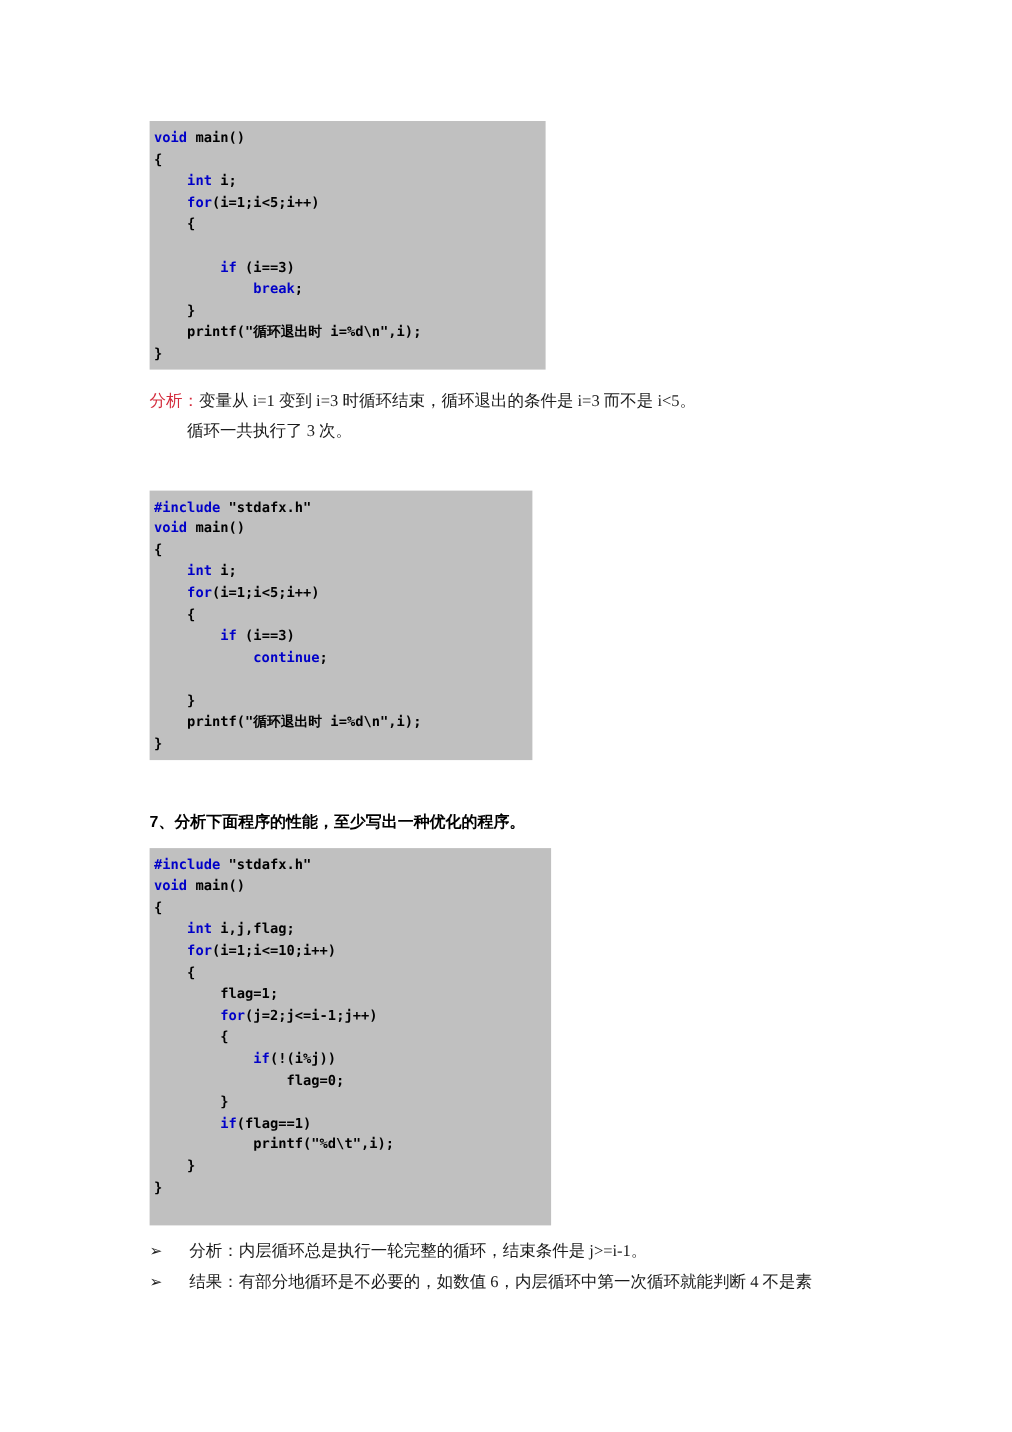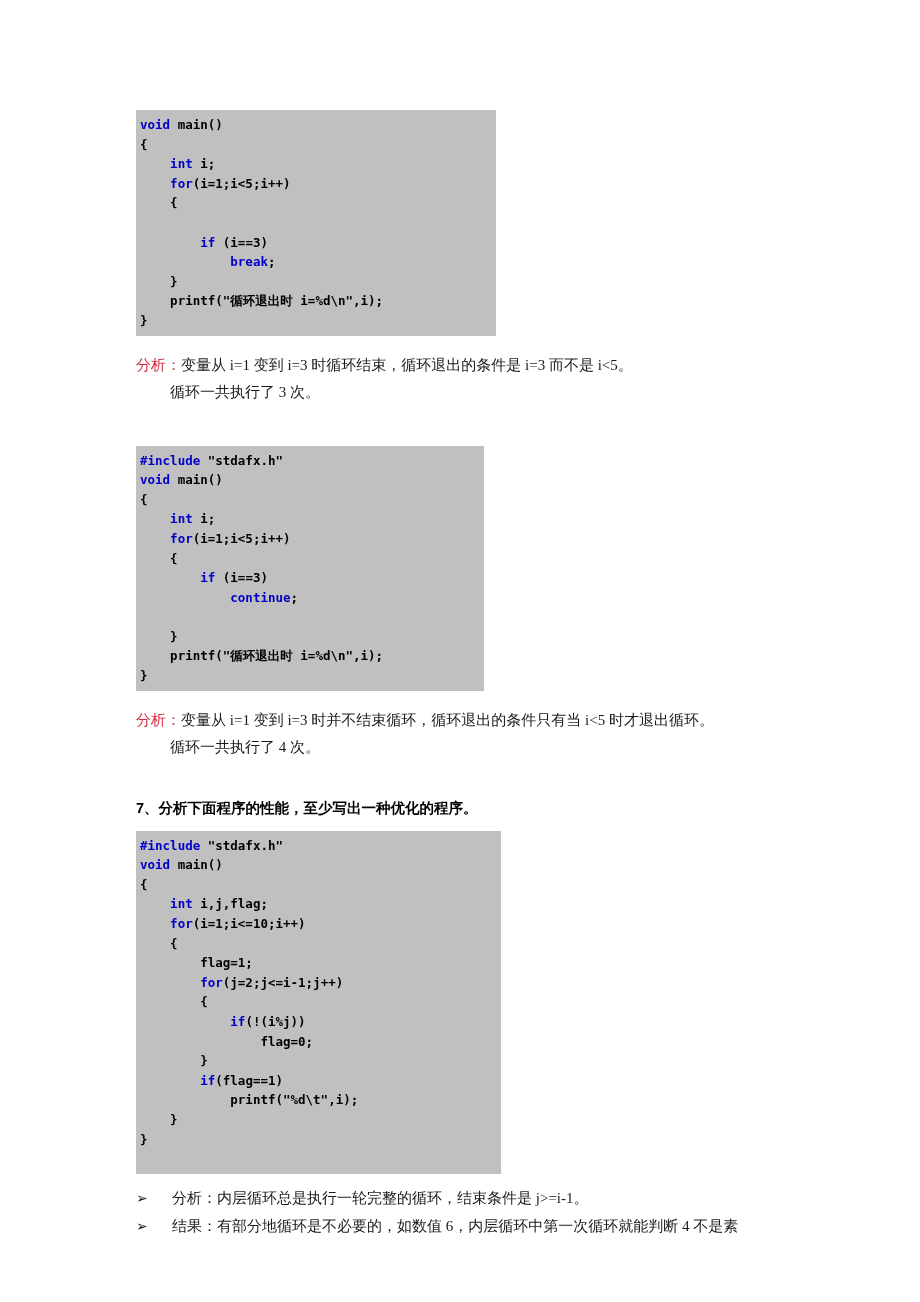--- a/index.html
+++ b/index.html
@@ -123,24 +123,20 @@
       <p class="para"><span class="label-red">分析：</span><span>变量从 i=1 变到 i=3 时循环结束，循环退出的条件是 i=3 而不是 i&lt;5。</span></p>
       <p class="para indent-1">循环一共执行了 3 次。</p>
     </div>
 
     <div class="gap-xl"></div>
 
     <div class="code-block cb2"><div class="code-line"><span class="kw">#include</span><span> "stdafx.h"</span></div><div class="code-line"><span class="kw">void</span><span> main()</span></div><div class="code-line"><span>{</span></div><div class="code-line"><span>    </span><span class="kw">int</span><span> i;</span></div><div class="code-line"><span>    </span><span class="kw">for</span><span>(i=1;i&lt;5;i++)</span></div><div class="code-line"><span>    {</span></div><div class="code-line"><span>        </span><span class="kw">if</span><span> (i==3)</span></div><div class="code-line"><span>            </span><span class="kw">continue</span><span>;</span></div><div class="code-line">&nbsp;</div><div class="code-line"><span>    }</span></div><div class="code-line"><span>    printf("循环退出时 i=%d\n",i);</span></div><div class="code-line"><span>}</span></div></div>
 
     <div class="gap-sm"></div>
 
-    <div class="analysis-row">
-      <p class="para"><span class="label-red">分析：</span><span>变量从 i=1 变到 i=3 时并不结束循环，循环退出的条件只有当 i&lt;5 时才退出循环。</span></p>
-      <p class="para indent-1">循环一共执行了 4 次。</p>
-    </div>
 
     <div class="gap-lg"></div>
 
     <p class="heading">7、分析下面程序的性能，至少写出一种优化的程序。</p>
 
     <div class="gap-sm"></div>
 
     <div class="code-block cb3"><div class="code-line"><span class="kw">#include</span><span> "stdafx.h"</span></div><div class="code-line"><span class="kw">void</span><span> main()</span></div><div class="code-line"><span>{</span></div><div class="code-line"><span>    </span><span class="kw">int</span><span> i,j,flag;</span></div><div class="code-line"><span>    </span><span class="kw">for</span><span>(i=1;i&lt;=10;i++)</span></div><div class="code-line"><span>    {</span></div><div class="code-line"><span>        flag=1;</span></div><div class="code-line"><span>        </span><span class="kw">for</span><span>(j=2;j&lt;=i-1;j++)</span></div><div class="code-line"><span>        {</span></div><div class="code-line"><span>            </span><span class="kw">if</span><span>(!(i%j))</span></div><div class="code-line"><span>                flag=0;</span></div><div class="code-line"><span>        }</span></div><div class="code-line"><span>        </span><span class="kw">if</span><span>(flag==1)</span></div><div class="code-line"><span>            printf("%d\t",i);</span></div><div class="code-line"><span>    }</span></div><div class="code-line"><span>}</span></div><div class="code-line">&nbsp;</div></div>
 
     <div class="gap-sm"></div>

